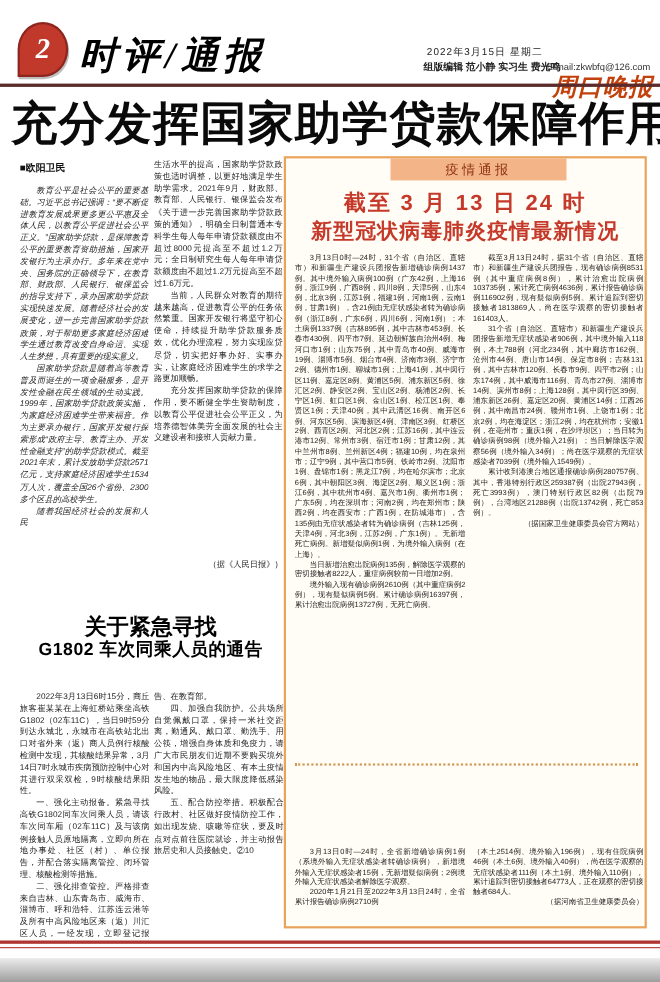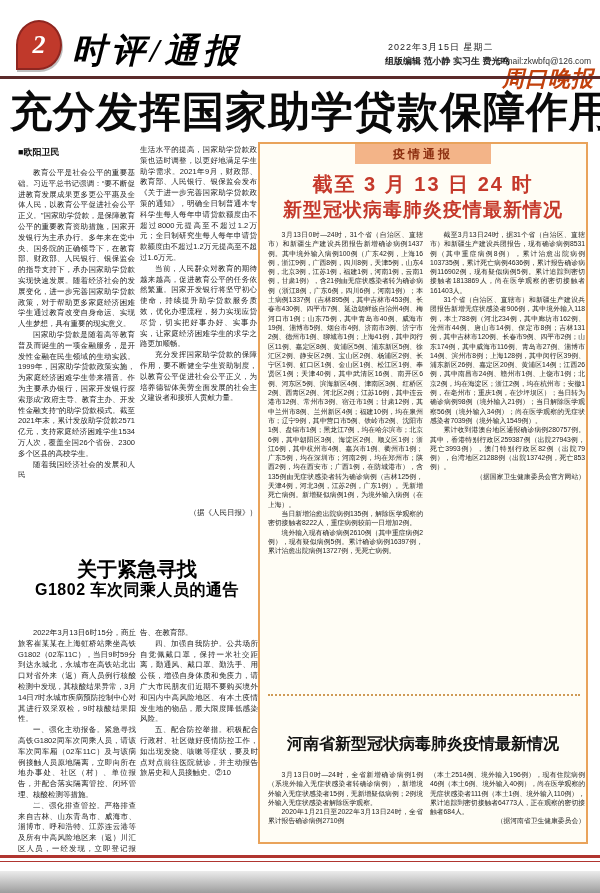--- a/index.html
+++ b/index.html
@@ -44,43 +44,43 @@
     font-family:"Liberation Serif", serif;
     font-size:42px;font-weight:900;text-align:center;
     letter-spacing:1px;color:#0a0a0a;white-space:nowrap;
   }
 
   
   .byline{position:absolute;left:18px;top:146px;font-size:9px;font-weight:bold;color:#111;}
   .art-col{position:absolute;width:117px;overflow:hidden;font-size:7.5px;line-height:10.8px;text-align:justify;color:#1c1c1c;}
   .art-col p{margin:0;text-indent:2em;}
   .art-col p.cont{text-indent:0;}
-  #art-col1{left:18px;top:168px;height:386px;}
+  #art-col1{left:18px;top:168px;height:386px;font-style:italic;}
   #art-col2{left:140px;top:145px;height:362px;}
   .art-attribution{position:absolute;left:140px;top:508px;width:117px;font-size:7.5px;text-align:right;color:#1c1c1c;}
 
   
   .notice-title{position:absolute;left:14px;width:246px;text-align:center;font-weight:bold;color:#000;}
   #notice-t1{top:556px;font-size:20px;}
   #notice-t2{top:580px;font-size:16px;letter-spacing:.5px;}
   .notice-col{position:absolute;top:628px;width:118px;height:224px;overflow:hidden;font-size:7.5px;line-height:10.8px;text-align:justify;color:#1c1c1c;}
   .notice-col p{margin:0;text-indent:2em;}
   .notice-col p.cont{text-indent:0;}
   #notice-col1{left:18px;}
   #notice-col2{left:140px;}
 
   
   .epi-box{
     position:absolute;left:258px;top:142px;width:330px;height:702px;
     border:2px solid #e9a35b;background:#fffdf5;box-sizing:border-box;
   }
   .epi-tab{
-    position:absolute;left:95px;top:0;width:136px;height:20px;
+    position:absolute;left:95px;top:0;width:160px;height:20px;
     background:#f3b488;color:#8c2f10;
-    font-size:12px;font-weight:bold;letter-spacing:3px;
+    font-size:12px;font-weight:normal;letter-spacing:3px;
     display:flex;align-items:center;justify-content:center;
   }
   .epi-title{position:absolute;left:0;width:326px;text-align:center;font-weight:bold;color:#c5392b;}
   #epi-t1{top:27px;font-size:20px;letter-spacing:2px;}
   #epi-t2{top:53px;font-size:19px;letter-spacing:1px;}
   .epi-col{position:absolute;top:86px;width:155px;overflow:hidden;font-size:6.8px;line-height:9.3px;text-align:justify;color:#222;}
   .epi-col p{margin:0;text-indent:2em;}
   #epi-colA{left:8px;height:460px;}
   #epi-colB{left:170px;height:460px;}
   .epi-attr{text-align:right;text-indent:0 !important;}
@@ -156,21 +156,20 @@
   </div>
   <div class="epi-col" id="epi-colB">
     <p>截至3月13日24时，据31个省（自治区、直辖市）和新疆生产建设兵团报告，现有确诊病例8531例（其中重症病例8例），累计治愈出院病例103735例，累计死亡病例4636例，累计报告确诊病例116902例，现有疑似病例5例。累计追踪到密切接触者1813869人，尚在医学观察的密切接触者161403人。</p>
     <p>31个省（自治区、直辖市）和新疆生产建设兵团报告新增无症状感染者906例，其中境外输入118例，本土788例（河北234例，其中廊坊市162例、沧州市44例、唐山市14例、保定市8例；吉林131例，其中吉林市120例、长春市9例、四平市2例；山东174例，其中威海市116例、青岛市27例、淄博市14例、滨州市8例；上海128例，其中闵行区39例、浦东新区26例、嘉定区20例、黄浦区14例；江西26例，其中南昌市24例、赣州市1例、上饶市1例；北京2例，均在海淀区；浙江2例，均在杭州市；安徽1例，在亳州市；重庆1例，在沙坪坝区）；当日转为确诊病例98例（境外输入21例）；当日解除医学观察56例（境外输入34例）；尚在医学观察的无症状感染者7039例（境外输入1549例）。</p>
     <p>累计收到港澳台地区通报确诊病例280757例。其中，香港特别行政区259387例（出院27943例，死亡3993例），澳门特别行政区82例（出院79例），台湾地区21288例（出院13742例，死亡853例）。</p>
     <p class="epi-attr">（据国家卫生健康委员会官方网站）</p>
   </div>
 
   <div class="dotted-rule"></div>
 
-  <div class="henan-title" id="henan-t2">河南省新型冠状病毒肺炎疫情最新情况</div>
 
   <div class="henan-col" id="henan-colA">
     <p>3月13日0时—24时，全省新增确诊病例1例（系境外输入无症状感染者转确诊病例），新增境外输入无症状感染者15例，无新增疑似病例；2例境外输入无症状感染者解除医学观察。</p>
     <p>2020年1月21日至2022年3月13日24时，全省累计报告确诊病例2710例</p>
   </div>
   <div class="henan-col" id="henan-colB">
     <p class="cont">（本土2514例、境外输入196例），现有住院病例46例（本土6例、境外输入40例），尚在医学观察的无症状感染者111例（本土1例、境外输入110例），累计追踪到密切接触者64773人，正在观察的密切接触者684人。</p>
     <p class="epi-attr">（据河南省卫生健康委员会）</p>
   </div>
 </div>

